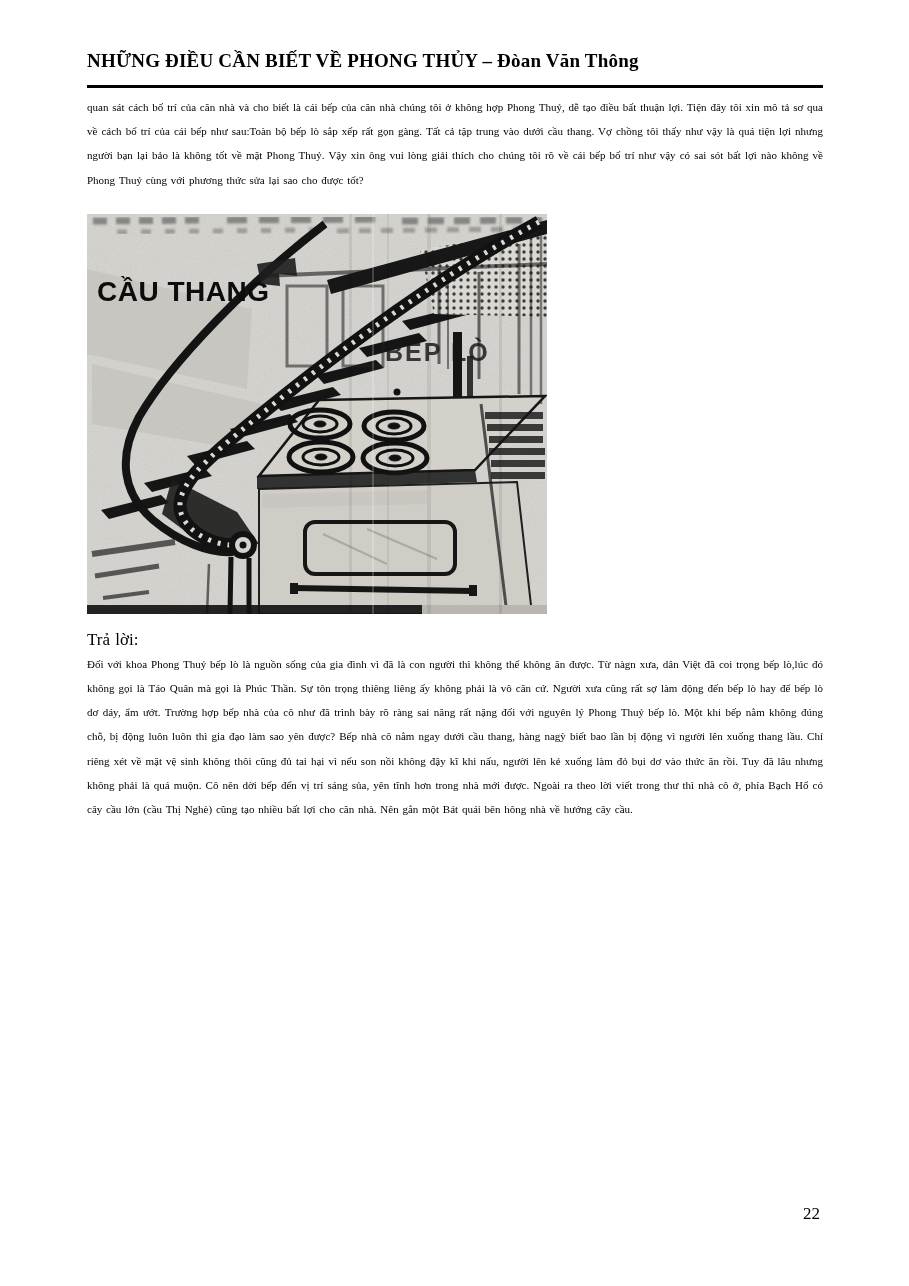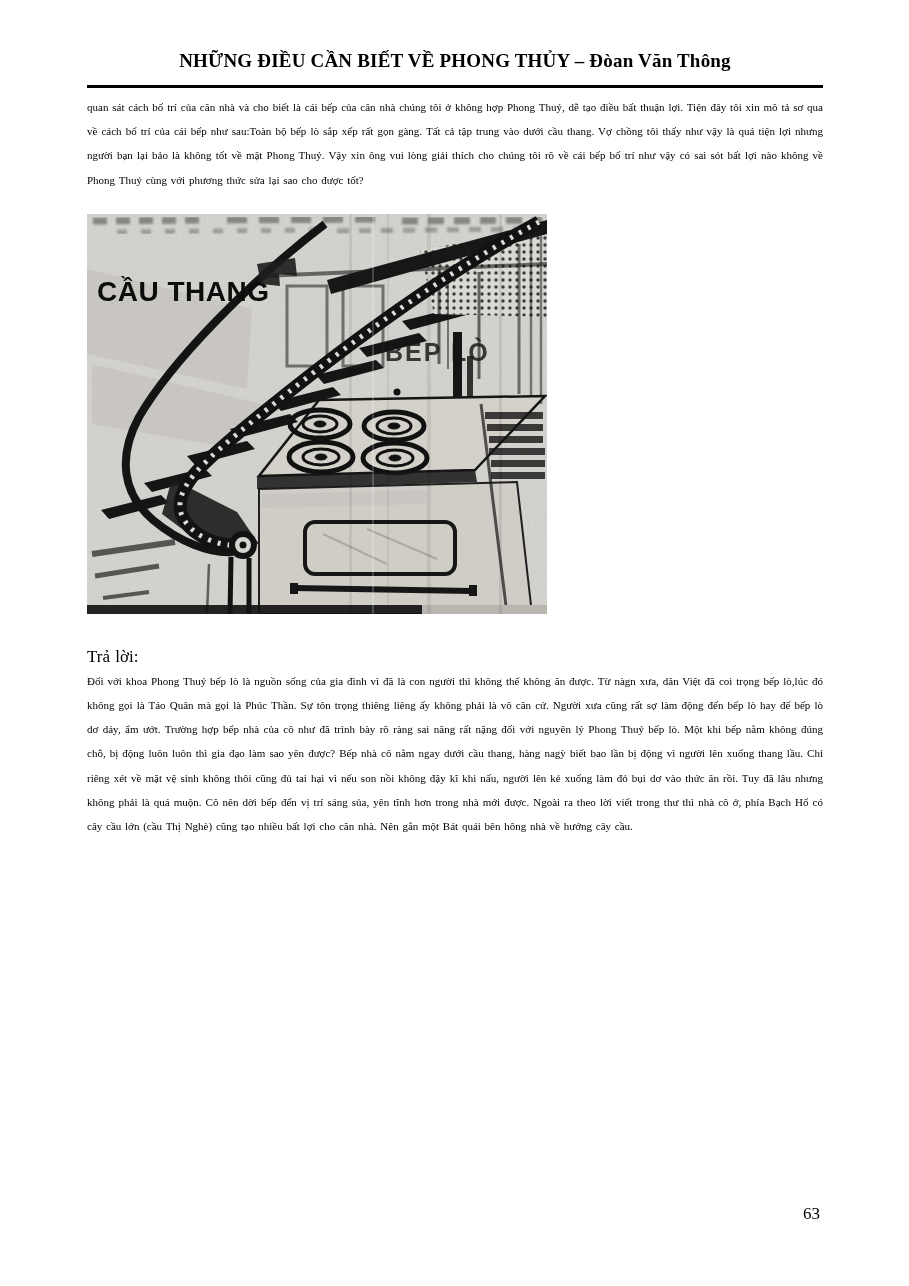--- a/index.html
+++ b/index.html
@@ -2,28 +2,28 @@
 <html><head>
 <meta charset="utf-8">
 <style>
   html, body { margin:0; padding:0; background:#ffffff; }
   .page {
     position:relative; width:909px; height:1286px; background:#ffffff;
     font-family:"Liberation Serif", serif; color:#000; overflow:hidden;
   }
   .content { position:absolute; left:87px; top:0; width:736px; }
   .title {
-    margin-top:50px; text-align:center; font-weight:bold;
+    margin-top:50px; font-weight:bold;
     font-size:19px; letter-spacing:.2px; white-space:nowrap;
   }
   .rule { margin-top:13px; border-top:3.5px solid #000; }
   .para { text-align:justify; font-size:11px; line-height:24.2px; margin:0; word-spacing:1px; }
   .q { margin-top:7px; }
   .figure-wrap { margin-top:22px; width:396px; height:400px; }
-  .answer-label { margin-top:31px; font-size:17px; line-height:24px; }
+  .answer-label { margin-top:14px; font-size:17px; line-height:24px; }
   .page-num { position:absolute; right:89px; bottom:62px; font-size:17px; }
   svg text.fig-label { font-family:"Liberation Sans", sans-serif; font-weight:bold; }
 </style>
 </head>
 <body>
 
 <div class="page">
   <div class="content">
 
     <div class="title">NHỮNG ĐIỀU CẦN BIẾT VỀ PHONG THỦY – Đòan Văn Thông</div>
@@ -174,14 +174,14 @@
           <rect x="412" y="0" width="3" height="400" opacity="0.08"></rect>
         </g>
         <rect x="285" y="0" width="2" height="400" fill="#fff" opacity="0.2"></rect>
       </svg>
     </div>
 
     <p class="para answer-label">Trả lời:</p>
     <p class="para">Đối với khoa Phong Thuỷ bếp lò là nguồn sống của gia đình vì đã là con người thì không thể không ăn được. Từ nàgn xưa, dân Việt đã coi trọng bếp lò,lúc đó không gọi là Táo Quân mà gọi là Phúc Thần. Sự tôn trọng thiêng liêng ấy không phải là vô căn cứ. Người xưa cũng rất sợ làm động đến bếp lò hay để bếp lò dơ dáy, ẩm ướt. Trường hợp bếp nhà của cô như đã trình bày rõ ràng sai năng rất nặng đối với nguyên lý Phong Thuỷ bếp lò. Một khi bếp nằm không đúng chỗ, bị động luôn luôn thì gia đạo làm sao yên được? Bếp nhà cô nằm ngay dưới cầu thang, hàng nagỳ biết bao lần bị động vì người lên xuống thang lầu. Chỉ riêng xét về mặt vệ sinh không thôi cũng đủ tai hại vì nếu son nồi không đậy kĩ khi nấu, người lên kẻ xuống làm đỏ bụi dơ vào thức ăn rồi. Tuy đã lâu nhưng không phải là quá muộn. Cô nên dời bếp đến vị trí sáng sủa, yên tĩnh hơn trong nhà mới được. Ngoài ra theo lời viết trong thư thì nhà cô ở, phía Bạch Hổ có cây cầu lớn (cầu Thị Nghè) cũng tạo nhiều bất lợi cho căn nhà. Nên gắn một Bát quái bên hông nhà về hướng cây cầu.</p>
   </div>
 
-  <div class="page-num">63</div>
+  <div class="page-num">22</div>
 </div>
 
 </body></html>

